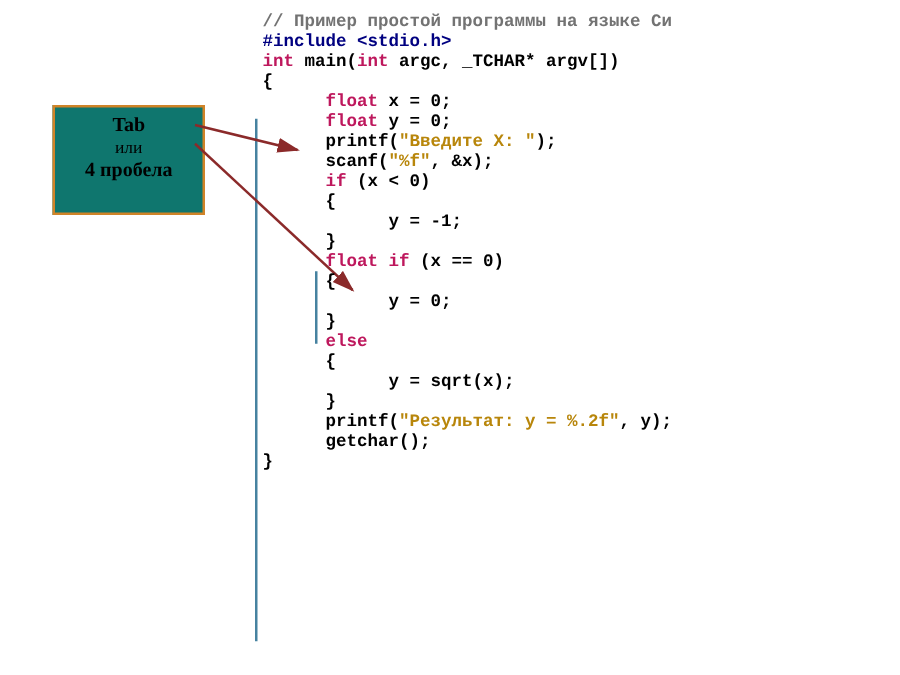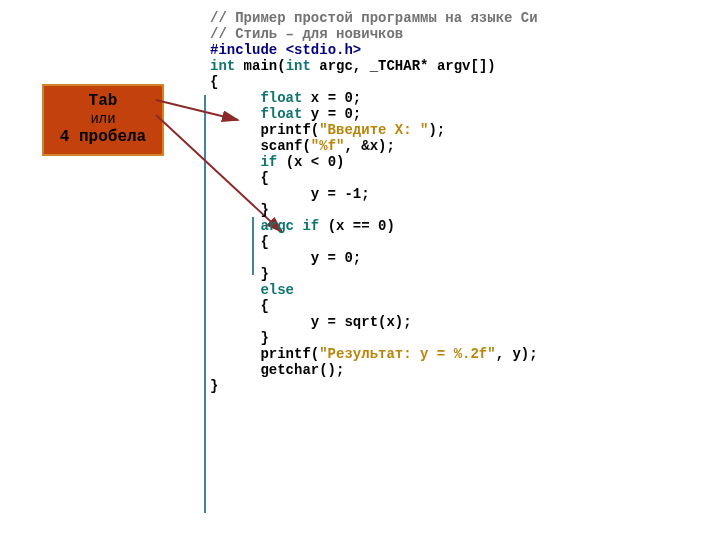--- a/index.html
+++ b/index.html
@@ -18,21 +18,21 @@
     position: absolute;
     left: 210px;
     top: 10px;
   }
   .line {
     white-space: pre;
     line-height: 16px;
   }
   .c-comment { color: #737373; }
   .c-macro   { color: #000080; font-family: Liberation Mono, monospace; }
-  .c-kw      { color: #0f766e; }
+  .c-kw      { color: #be185d; }
   .c-plain   { color: #000; margin-top: 15px; }
   .c-str     { color: #b8860b; }
   
   .vline1 {
     position: absolute;
     left: 204px;
     top: 95px;
     width: 0;
     height: 418px;
     border-left: 2px solid #4682a0;
@@ -45,24 +45,24 @@
     height: 58px;
     border-left: 2px solid #4682a0;
   }
   
   .callout {
     position: absolute;
     left: 42px;
     top: 84px;
     width: 110px;
     border: 2px solid #d08428;
-    background: #c2410c;
+    background: #0f766e;
     text-align: center;
-    padding: 6px 4px 8px;
-    font-family: Liberation Mono, monospace;
+    padding: 6px 4px 24px;
+    font-family: Liberation Serif, serif;
     font-weight: bold;
     font-size: 16px;
     color: #000;
     line-height: 18px;
   }
   .callout .sm {
     font-weight: normal;
     font-size: 14px;
   }
   
@@ -90,36 +90,35 @@
     <marker id="ah" markerWidth="10" markerHeight="10" refX="8" refY="3" orient="auto">
       <path d="M0,0 L9,3 L0,6 Z" fill="#8b2a2a"></path>
     </marker>
   </defs>
   <line x1="156" y1="100" x2="238" y2="120" stroke="#8b2a2a" stroke-width="2" marker-end="url(#ah)"></line>
   <line x1="156" y1="115" x2="282" y2="232" stroke="#8b2a2a" stroke-width="2" marker-end="url(#ah)"></line>
 </svg>
 
 <div class="code-area">
 <div class="line"><span class="c-comment">// Пример простой программы на языке Си</span></div>
-<div class="line"><span class="c-comment">// Стиль – для новичков</span></div>
 <div class="line"><span class="c-macro">#include </span><span class="c-macro">&lt;stdio.h&gt;</span></div>
 <div class="line"></div>
 <div class="line"><span class="c-kw">int</span><span class="c-plain"> main(</span><span class="c-kw">int</span><span class="c-plain"> argc, _TCHAR* argv[])</span></div>
 <div class="line"><span class="c-plain">{</span></div>
 <div class="line"><span class="c-kw">      float</span><span class="c-plain"> x = 0;</span></div>
 <div class="line"><span class="c-kw">      float</span><span class="c-plain"> y = 0;</span></div>
 <div class="line"></div>
 <div class="line"><span class="c-plain">      printf(</span><span class="c-str">"Введите X: "</span><span class="c-plain">);</span></div>
 <div class="line"><span class="c-plain">      scanf(</span><span class="c-str">"%f"</span><span class="c-plain">, &amp;x);</span></div>
 <div class="line"></div>
 <div class="line"><span class="c-kw">      if </span><span class="c-plain">(x &lt; 0)</span></div>
 <div class="line"><span class="c-plain">      {</span></div>
 <div class="line"><span class="c-plain">            y = -1;</span></div>
 <div class="line"><span class="c-plain">      }</span></div>
-<div class="line"><span class="c-kw">      argc if </span><span class="c-plain">(x == 0)</span></div>
+<div class="line"><span class="c-kw">      float if </span><span class="c-plain">(x == 0)</span></div>
 <div class="line"><span class="c-plain">      {</span></div>
 <div class="line"><span class="c-plain">            y = 0;</span></div>
 <div class="line"><span class="c-plain">      }</span></div>
 <div class="line"><span class="c-kw">      else</span></div>
 <div class="line"><span class="c-plain">      {</span></div>
 <div class="line"><span class="c-plain">            y = sqrt(x);</span></div>
 <div class="line"><span class="c-plain">      }</span></div>
 <div class="line"><span class="c-plain">      printf(</span><span class="c-str">"Результат: y = %.2f"</span><span class="c-plain">, y);</span></div>
 <div class="line"><span class="c-plain">      getchar();</span></div>
 <div class="line"></div>

